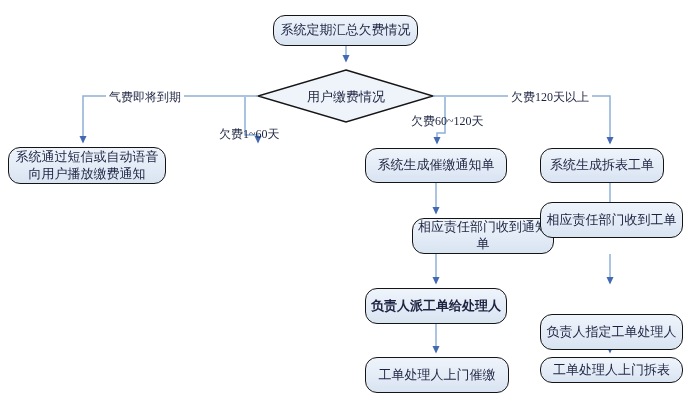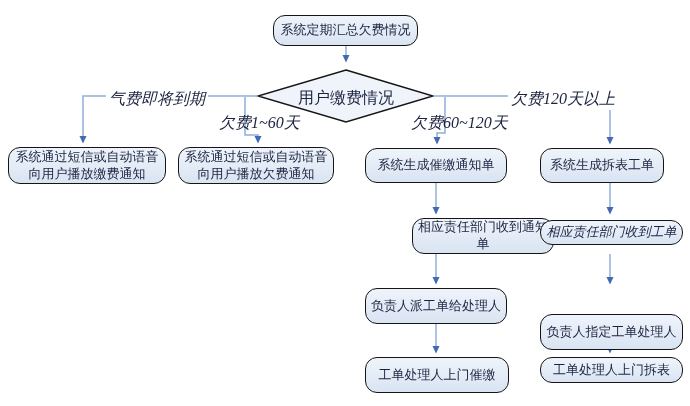--- a/index.html
+++ b/index.html
@@ -49,28 +49,27 @@
     color: var(--text);
     font-size: 13px;
     line-height: 1.28;
     padding: 1px 4px;
   }
   .diamond-label {
     position: absolute;
     width: 120px;
     text-align: center;
     color: var(--text);
-    font-size: 16px;
+    font-size: 13px;
   }
   .branch-label {
     position: absolute;
     color: var(--text);
-    font-size: 16px;
+    font-size: 12px;
     white-space: nowrap;
-    font-style: italic;
   }
   .on-line { background: var(--background); padding: 0 3px; }
 </style>
 </head>
 <body>
 
 <div class="canvas">
 
   <svg class="wires" viewBox="0 0 690 406" xmlns="http://www.w3.org/2000/svg">
     <defs>
@@ -99,39 +98,38 @@
     <path class="wire" d="M610,254 L610,283" marker-end="url(#arr)"></path>
     <path class="wire" d="M610,324 L610,352" marker-end="url(#arr)"></path>
   </svg>
 
   <div class="node" style="left:273px; top:15px; width:145px; height:31px;">系统定期汇总欠费情况</div>
 
   <div class="diamond-label" style="left:286px; top:88px;">用户缴费情况</div>
 
   <div class="node" style="left:8px; top:147px; width:158px; height:37px;">系统通过短信或自动语音向用户播放缴费通知</div>
 
-  <div class="node" style="left:178px; top:147px; width:156px; height:37px;">系统通过短信或自动语音向用户播放欠费通知</div>
 
   <div class="node" style="left:365px; top:148px; width:142px; height:35px;">系统生成催缴通知单</div>
 
   <div class="node" style="left:540px; top:148px; width:124px; height:35px;">系统生成拆表工单</div>
 
   <div class="node" style="left:365px; top:218px; width:142px; height:36px;margin-left:47px;">相应责任部门收到通知单</div>
 
-  <div class="node" style="left:540px; top:220px; width:143px; height:25px;font-style:italic;">相应责任部门收到工单</div>
+  <div class="node" style="left:540px; top:202px; width:143px; height:36px;">相应责任部门收到工单</div>
 
-  <div class="node" style="left:365px; top:288px; width:142px; height:36px;">负责人派工单给处理人</div>
+  <div class="node" style="left:365px; top:288px; width:142px; height:36px;font-weight:bold;">负责人派工单给处理人</div>
 
   <div class="node" style="left:540px; top:288px; width:143px; height:36px;margin-top:26px;">负责人指定工单处理人</div>
 
   <div class="node" style="left:365px; top:357px; width:144px; height:36px;">工单处理人上门催缴</div>
 
   <div class="node" style="left:540px; top:357px; width:143px; height:26px;">工单处理人上门拆表</div>
 
   <div class="branch-label on-line" style="left:106px; top:89px;">气费即将到期</div>
 
-  <div class="branch-label" style="left:219px; top:113px;text-align:center;">欠费1~60天</div>
+  <div class="branch-label" style="left:219px; top:126px;text-align:center;">欠费1~60天</div>
 
   <div class="branch-label" style="left:411px; top:113px;">欠费60~120天</div>
 
   <div class="branch-label on-line" style="left:508px; top:89px;">欠费120天以上</div>
 
 </div>
 
 </body></html>

